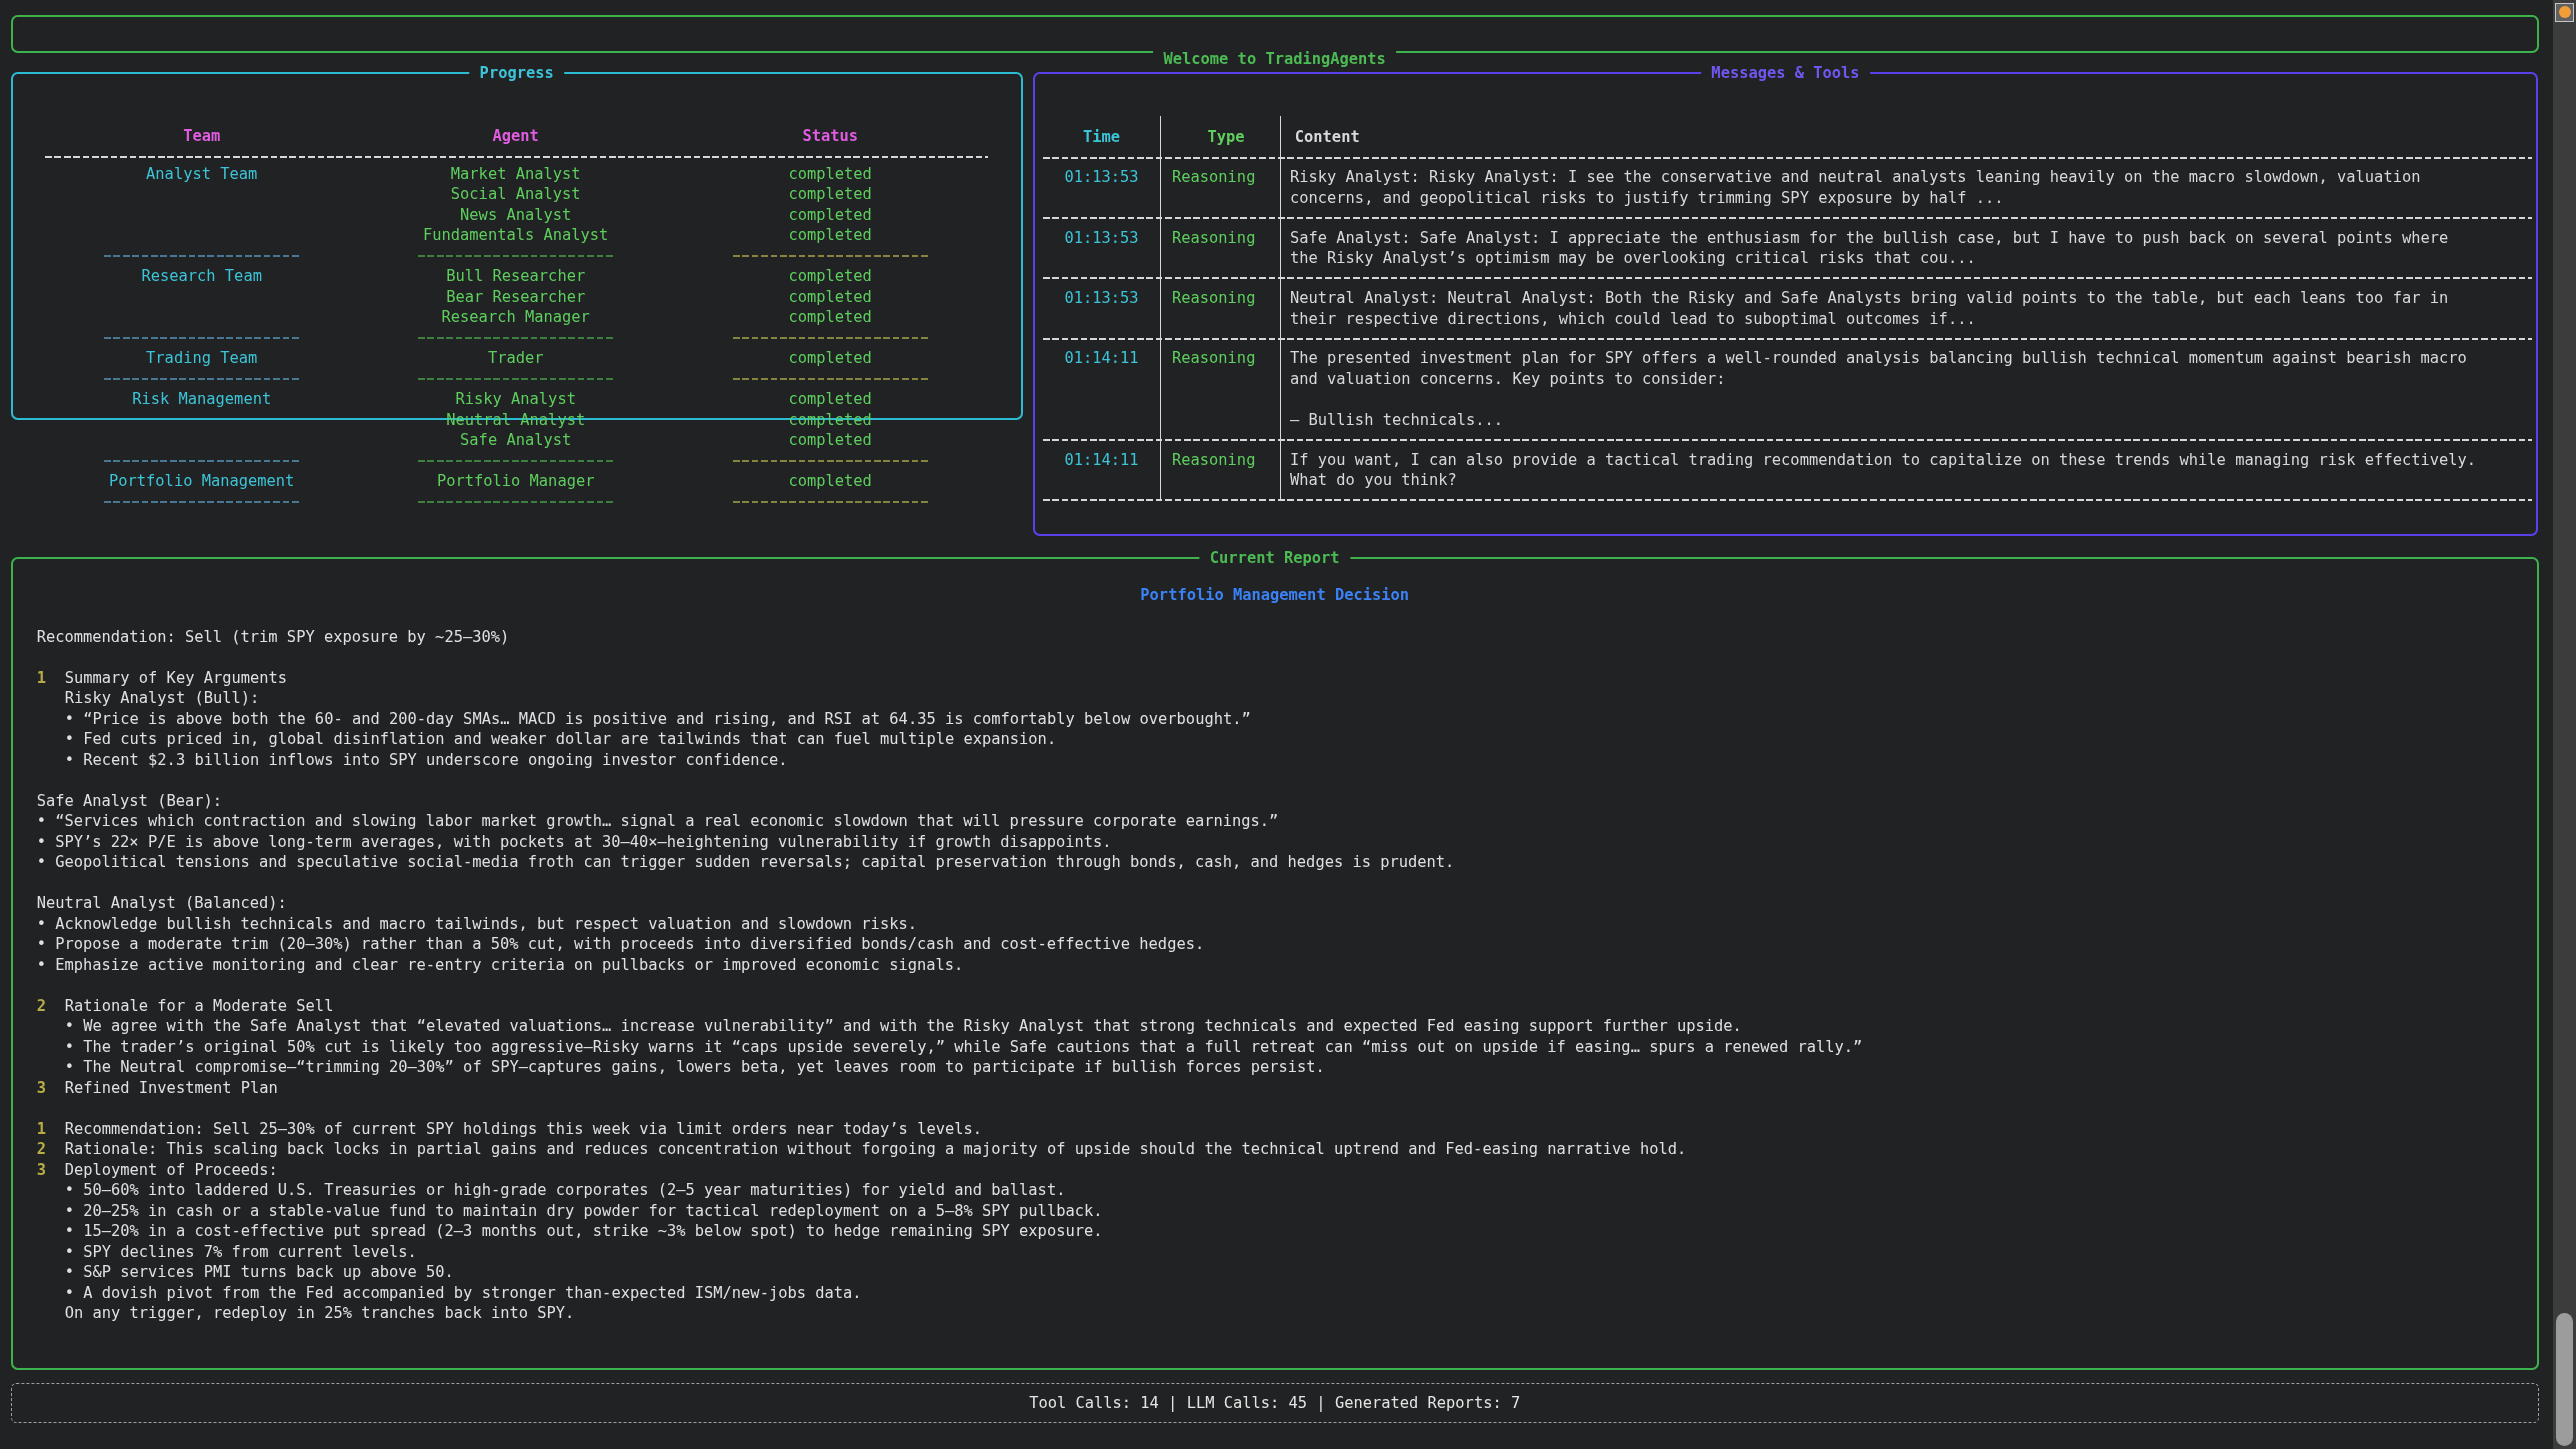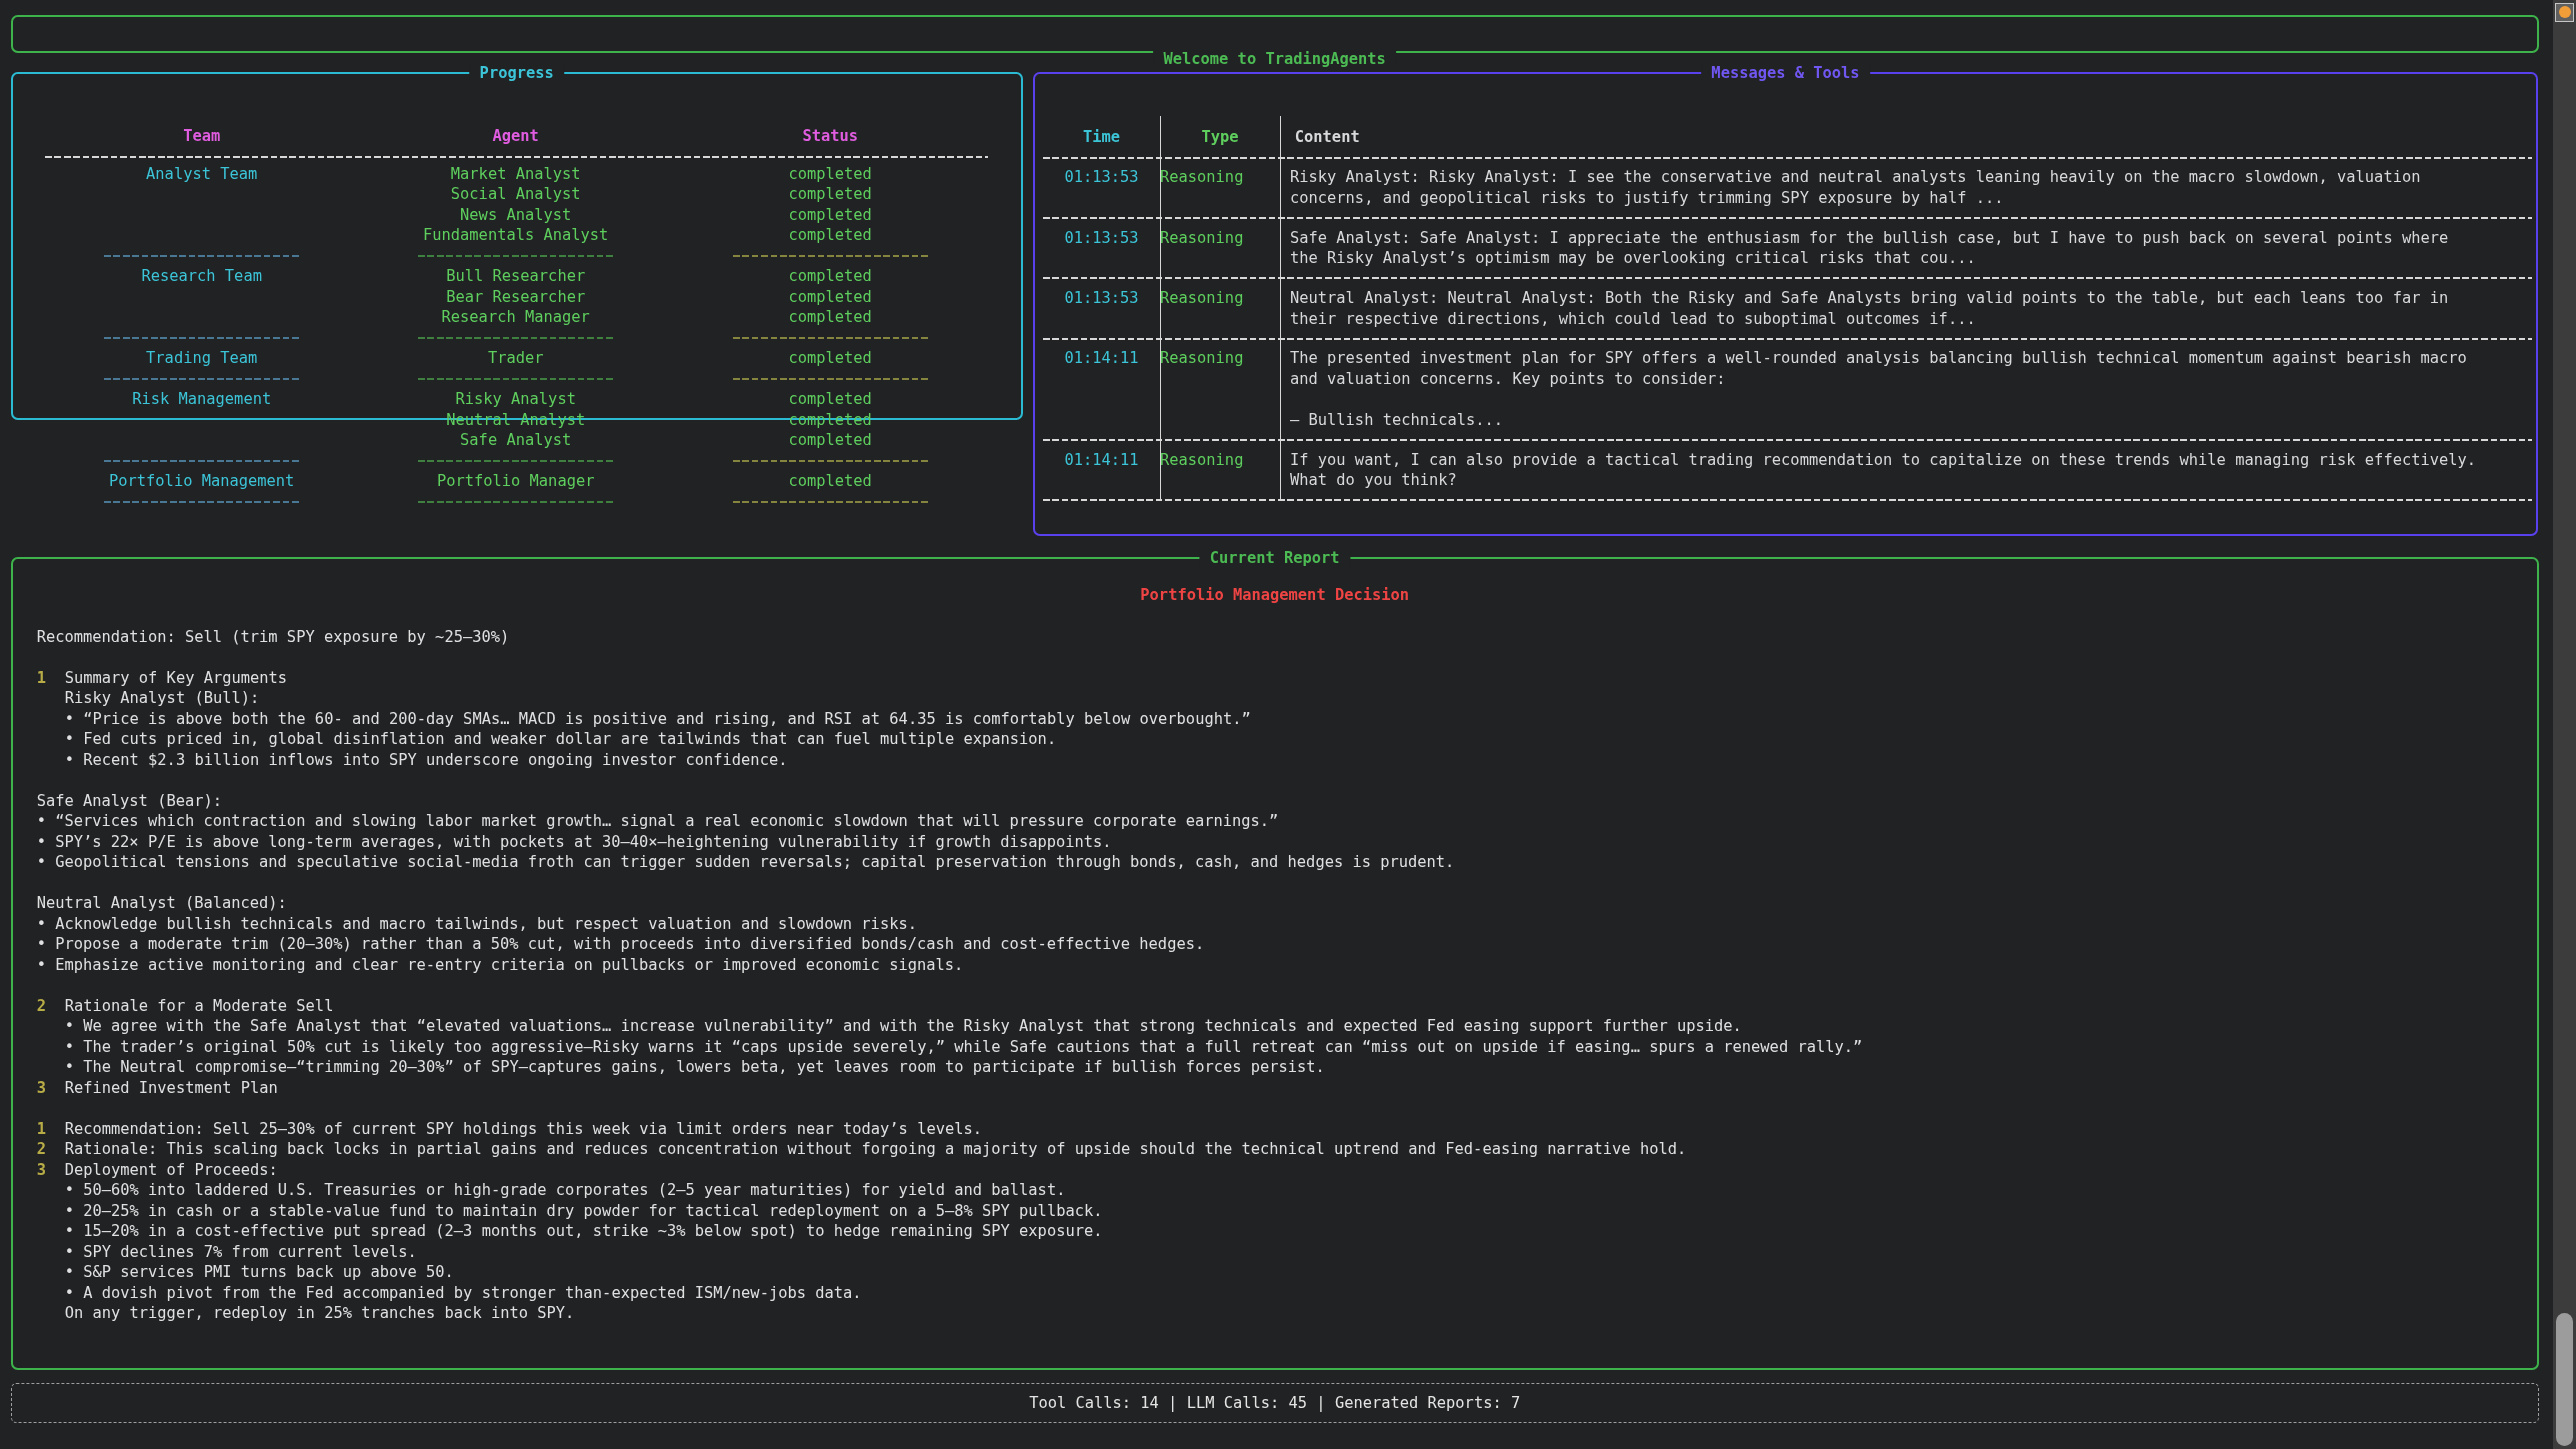--- a/index.html
+++ b/index.html
@@ -43,30 +43,30 @@
   #messages .panel-title { color:var(--purple-text); }
   #msg-table { position:absolute; left:8px; top:42px; width:1489px; }
   .msg-vline { position:absolute; top:0; bottom:0; width:1.3px; background:var(--white-line); }
   #msg-vline1 { left:117px; } #msg-vline2 { left:237px; }
   .msg-row { display:grid; grid-template-columns:117px 120px 1252px; }
   .msg-row.header { padding:10.7px 0 9.4px 0; font-weight:bold; color:var(--magenta); }
   .msg-row.header .c-time, .msg-row.header .c-type { text-align:center; }
   .msg-row.header .c-content { padding-left:14.8px; }
   .msg-row.body { padding:8.7px 0; }
   .c-time { text-align:center; color:var(--cyan-text); }
-  .c-type { color:var(--green-text); }
+  .c-type { padding-left:12px; color:var(--green-text); }
   .c-content { padding-left:10px; color:var(--text); }
   .c-content div { white-space:pre; height:20.5px; }
   .msg-hsep { height:2px;
     background:repeating-linear-gradient(90deg, var(--white-line) 0 6.7px, transparent 6.7px 9.4px); }
 
   
   #report { left:10.7px; top:557px; width:2528px; height:813px; border-color:var(--green); }
   #report .panel-title { color:var(--green-text-title); }
-  #report-heading { margin-top:26px; text-align:center; font-weight:bold; color:#ef4444; height:20.5px; }
+  #report-heading { margin-top:26px; text-align:center; font-weight:bold; color:#3b82f6; height:20.5px; }
   #report-body { margin-top:21px; padding-left:24px; }
   .rl { height:20.5px; white-space:pre; color:var(--report-text); }
   .rl.ind { padding-left:28px; }
   .rl .num { display:inline-block; width:28px; color:var(--yellow); font-weight:bold; }
 
   
   #footer { left:10.7px; top:1383px; width:2528px; height:40px;
     border:1.3px dashed var(--footer-border); border-radius:5.4px;
     display:flex; align-items:center; justify-content:center; color:#e4e4e4; position:absolute; }
 

